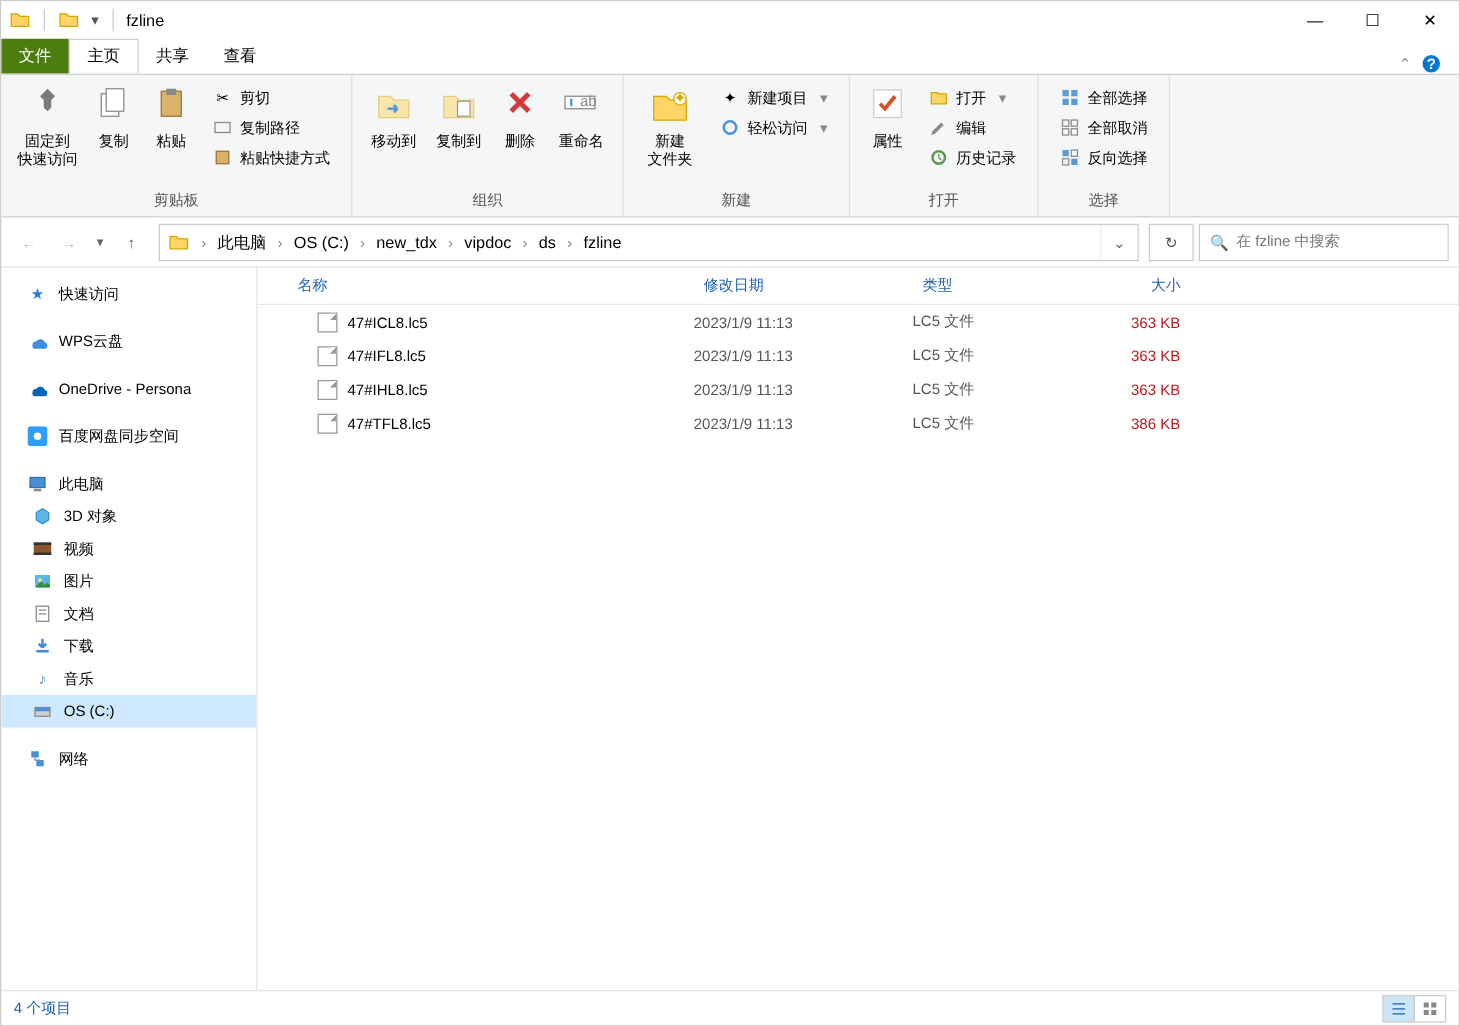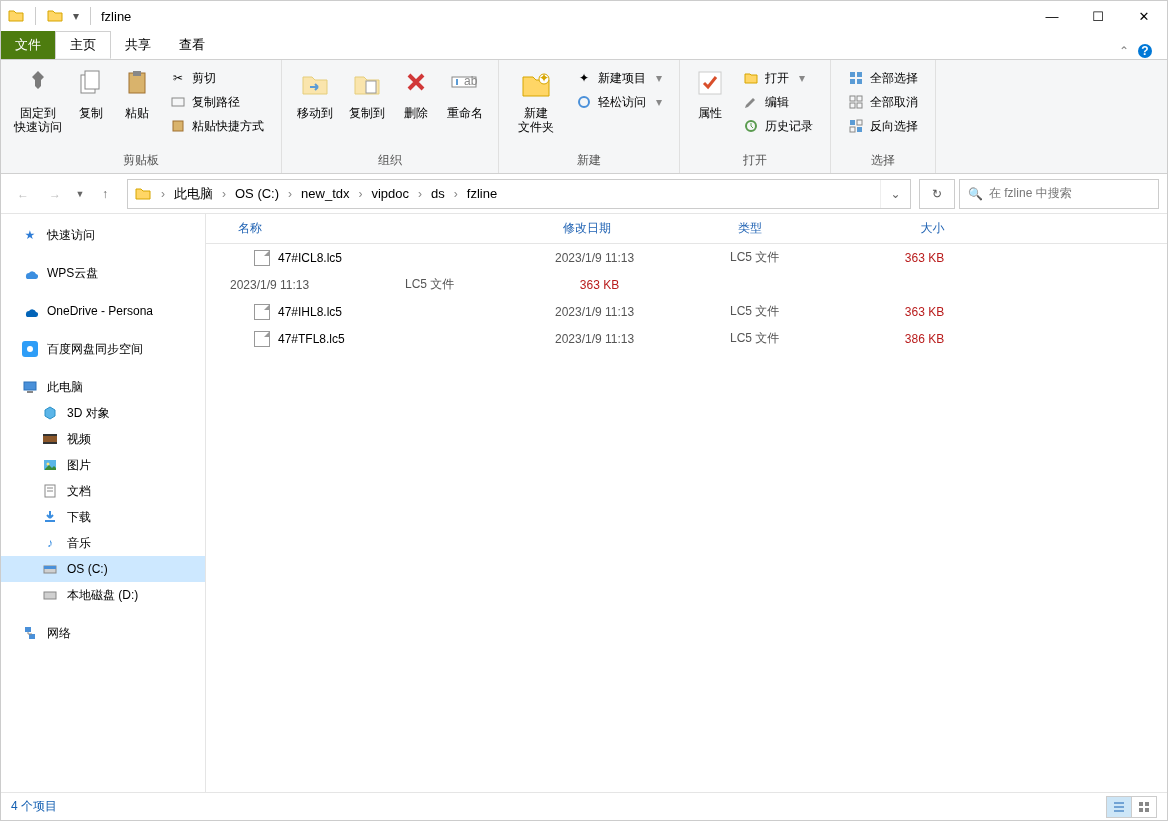--- a/index.html
+++ b/index.html
@@ -32,21 +32,21 @@
 .addr{flex:1;height:30px;border:1px solid #ccc;display:flex;align-items:center;margin:0 4px}
 .addr .crumb{padding:0 6px;height:100%;display:flex;align-items:center;font-size:13px}
 .addr .chev{color:#888;padding:0 3px;display:flex;align-items:center;height:100%}
 .addr-actions{margin-left:auto;display:flex;height:100%}
 .addr-actions div{width:30px;display:flex;align-items:center;justify-content:center;border-left:1px solid #eee;color:#666}
 .refresh{width:36px;height:30px;border:1px solid #ccc;display:flex;align-items:center;justify-content:center;color:#555}
 .search{width:200px;height:30px;border:1px solid #ccc;display:flex;align-items:center;padding:0 8px;gap:6px;color:#777}
 .content{flex:1;display:flex;overflow:hidden}
 .navpane{width:205px;border-right:1px solid #e5e5e5;padding:8px 0;overflow:auto}
 .navitem{display:flex;align-items:center;gap:8px;padding:4px 8px 4px 20px;height:26px;font-size:13px}
-.navitem.l2{padding-left:40px}
+.navitem.l2{padding-left:24px}
 .navitem.sel{background:#cde8ff}
 .navsep{height:12px}
 .navitem .nicon{width:18px;height:18px;display:flex;align-items:center;justify-content:center}
 .filepane{flex:1;display:flex;flex-direction:column}
 .colhdr{display:flex;height:30px;align-items:center;border-bottom:1px solid #e5e5e5;font-size:13px;color:#1f62b3}
 .colhdr div{padding:0 8px}
 .col-name{width:325px}
 .col-date{width:175px}
 .col-type{width:155px}
 .col-size{width:95px;text-align:center}
@@ -447,28 +447,20 @@
       </div>
     <div class="navitem l2 sel">
         <div class="nicon">
           <svg width="16" height="16">
             <rect x="2" y="5" width="12" height="7" fill="#d0d0d0" stroke="#888"></rect>
             <rect x="2" y="5" width="12" height="3" fill="#4a90d9"></rect>
           </svg>
         </div>
         <span>OS (C:)</span>
       </div>
-    <div class="navitem l2">
-        <div class="nicon">
-          <svg width="16" height="16">
-            <rect x="2" y="5" width="12" height="7" fill="#d0d0d0" stroke="#888"></rect>
-          </svg>
-        </div>
-        <span>本地磁盘 (D:)</span>
-      </div>
     <div class="navsep"></div>
     <div class="navitem">
         <div class="nicon">
           <svg width="16" height="16">
             <rect x="3" y="2" width="6" height="5" fill="#4a90d9"></rect>
             <rect x="7" y="9" width="6" height="5" fill="#4a90d9"></rect>
             <path d="M6 7v2h4" stroke="#888" fill="none"></path>
           </svg>
         </div>
         <span>网络</span>
@@ -488,20 +480,24 @@
           <div class="col-name">
             <div class="ficon"></div>
             <span>47#ICL8.lc5</span>
           </div>
           <div class="col-date">2023/1/9 11:13</div>
           <div class="col-type">LC5 文件</div>
           <div class="col-size">363 KB</div>
         </div>
         <div class="filerow">
           <div style="width:24px"></div>
+          <div class="col-name">
+            <div class="ficon"></div>
+            <span>47#IFL8.lc5</span>
+          </div>
           <div class="col-date">2023/1/9 11:13</div>
           <div class="col-type">LC5 文件</div>
           <div class="col-size">363 KB</div>
         </div>
         <div class="filerow">
           <div style="width:24px"></div>
           <div class="col-name">
             <div class="ficon"></div>
             <span>47#IHL8.lc5</span>
           </div>

